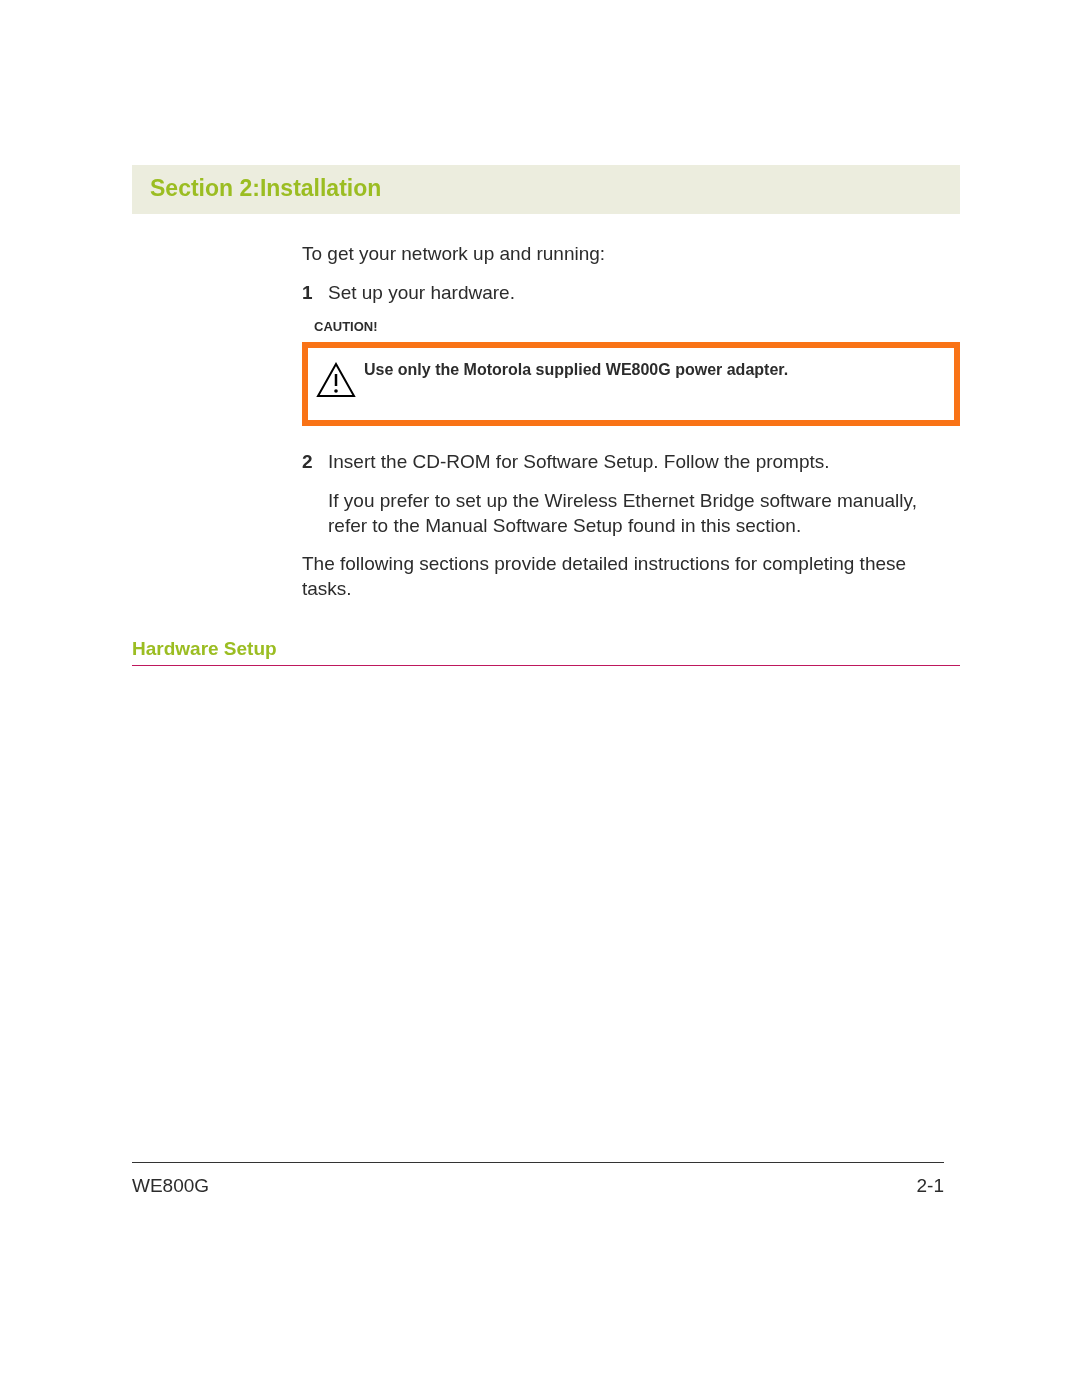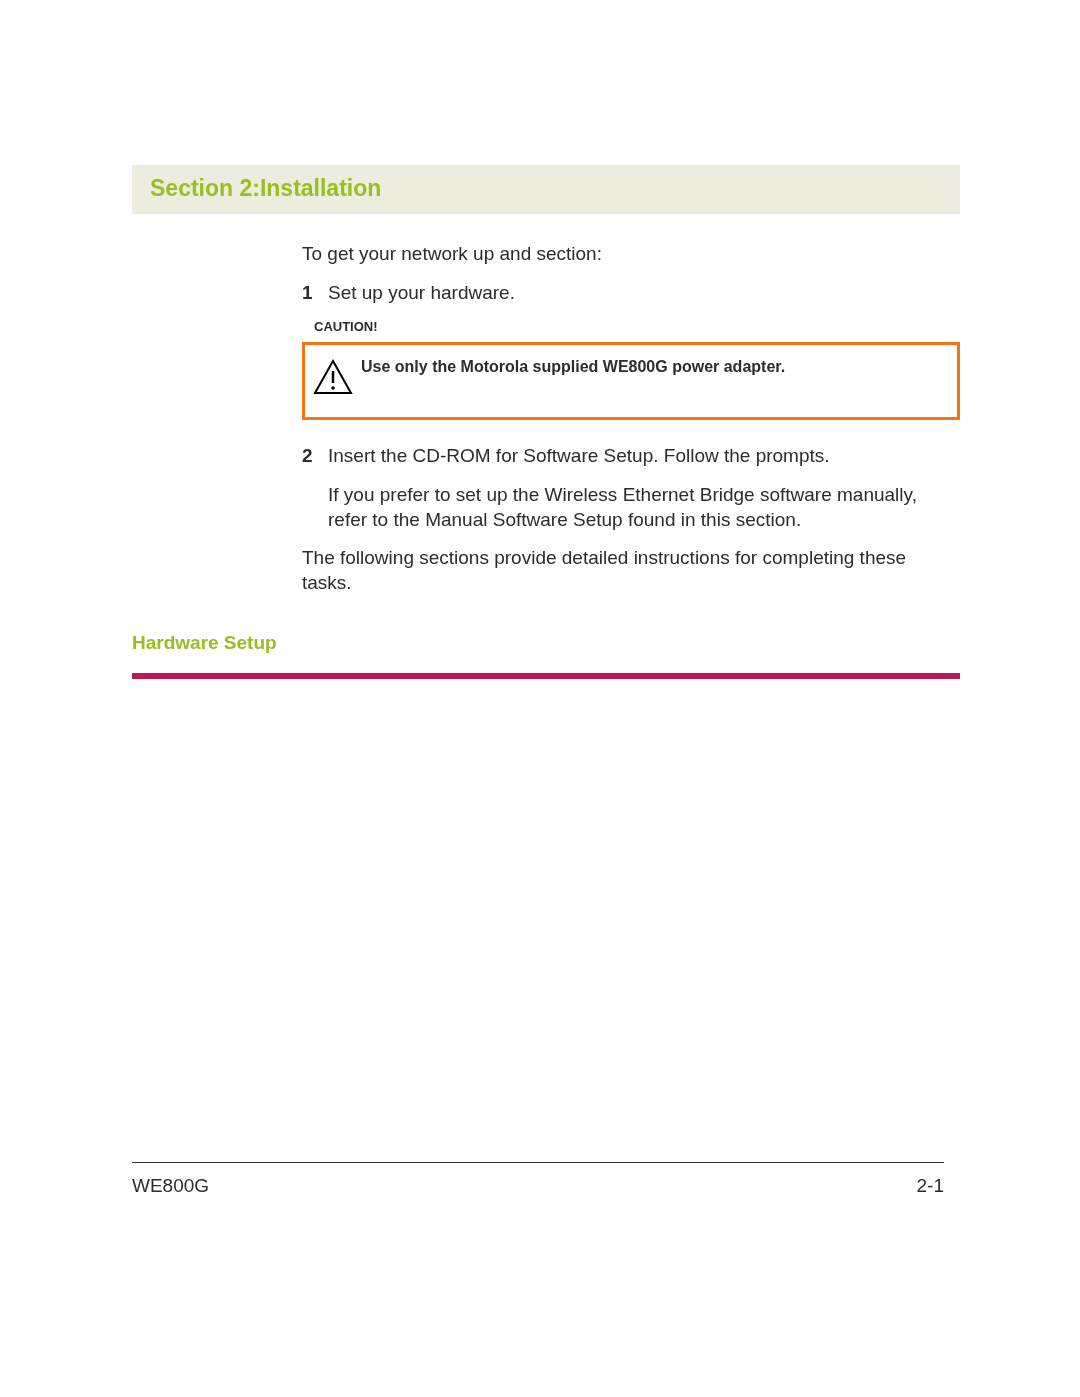--- a/index.html
+++ b/index.html
@@ -46,21 +46,21 @@
   }
   .num-item .txt {
     flex: 1;
   }
   .caution-label {
     font-size: 13px;
     font-weight: bold;
     margin: 6px 0 6px 12px;
   }
   .caution-box {
-    border: 3px solid #f97316;
+    border: 6px solid #f97316;
     display: flex;
     align-items: flex-start;
     padding: 8px 10px 22px 8px;
     margin-bottom: 24px;
   }
   .caution-box .icon {
     width: 48px;
     flex-shrink: 0;
     padding-top: 6px;
   }
@@ -73,22 +73,22 @@
     padding-top: 4px;
   }
   .para {
     margin: 0 0 14px 0;
   }
   .indent {
     margin-left: 26px;
   }
   .subhead-row {
     margin-top: 36px;
-    border-bottom: 6px solid #be185d;
-    padding-bottom: 19px;
+    border-bottom: 1px solid #be185d;
+    padding-bottom: 5px;
     margin-bottom: 24px;
   }
   .subhead-row h2 {
     margin: 0;
     color: #9bbd22;
     font-size: 19px;
     font-weight: bold;
   }
   ul.square {
     list-style: none;
@@ -125,21 +125,21 @@
 <body>
 
 <div class="page">
 
   <div class="section-bar">
     <h1>Section 2:Installation</h1>
   </div>
 
   <div class="body-col">
 
-    <p class="intro">To get your network up and section:</p>
+    <p class="intro">To get your network up and running:</p>
 
     <div class="num-item">
       <div class="num">1</div>
       <div class="txt">Set up your hardware.</div>
     </div>
 
     <div class="caution-label">CAUTION!</div>
 
     <div class="caution-box">
       <div class="icon">

